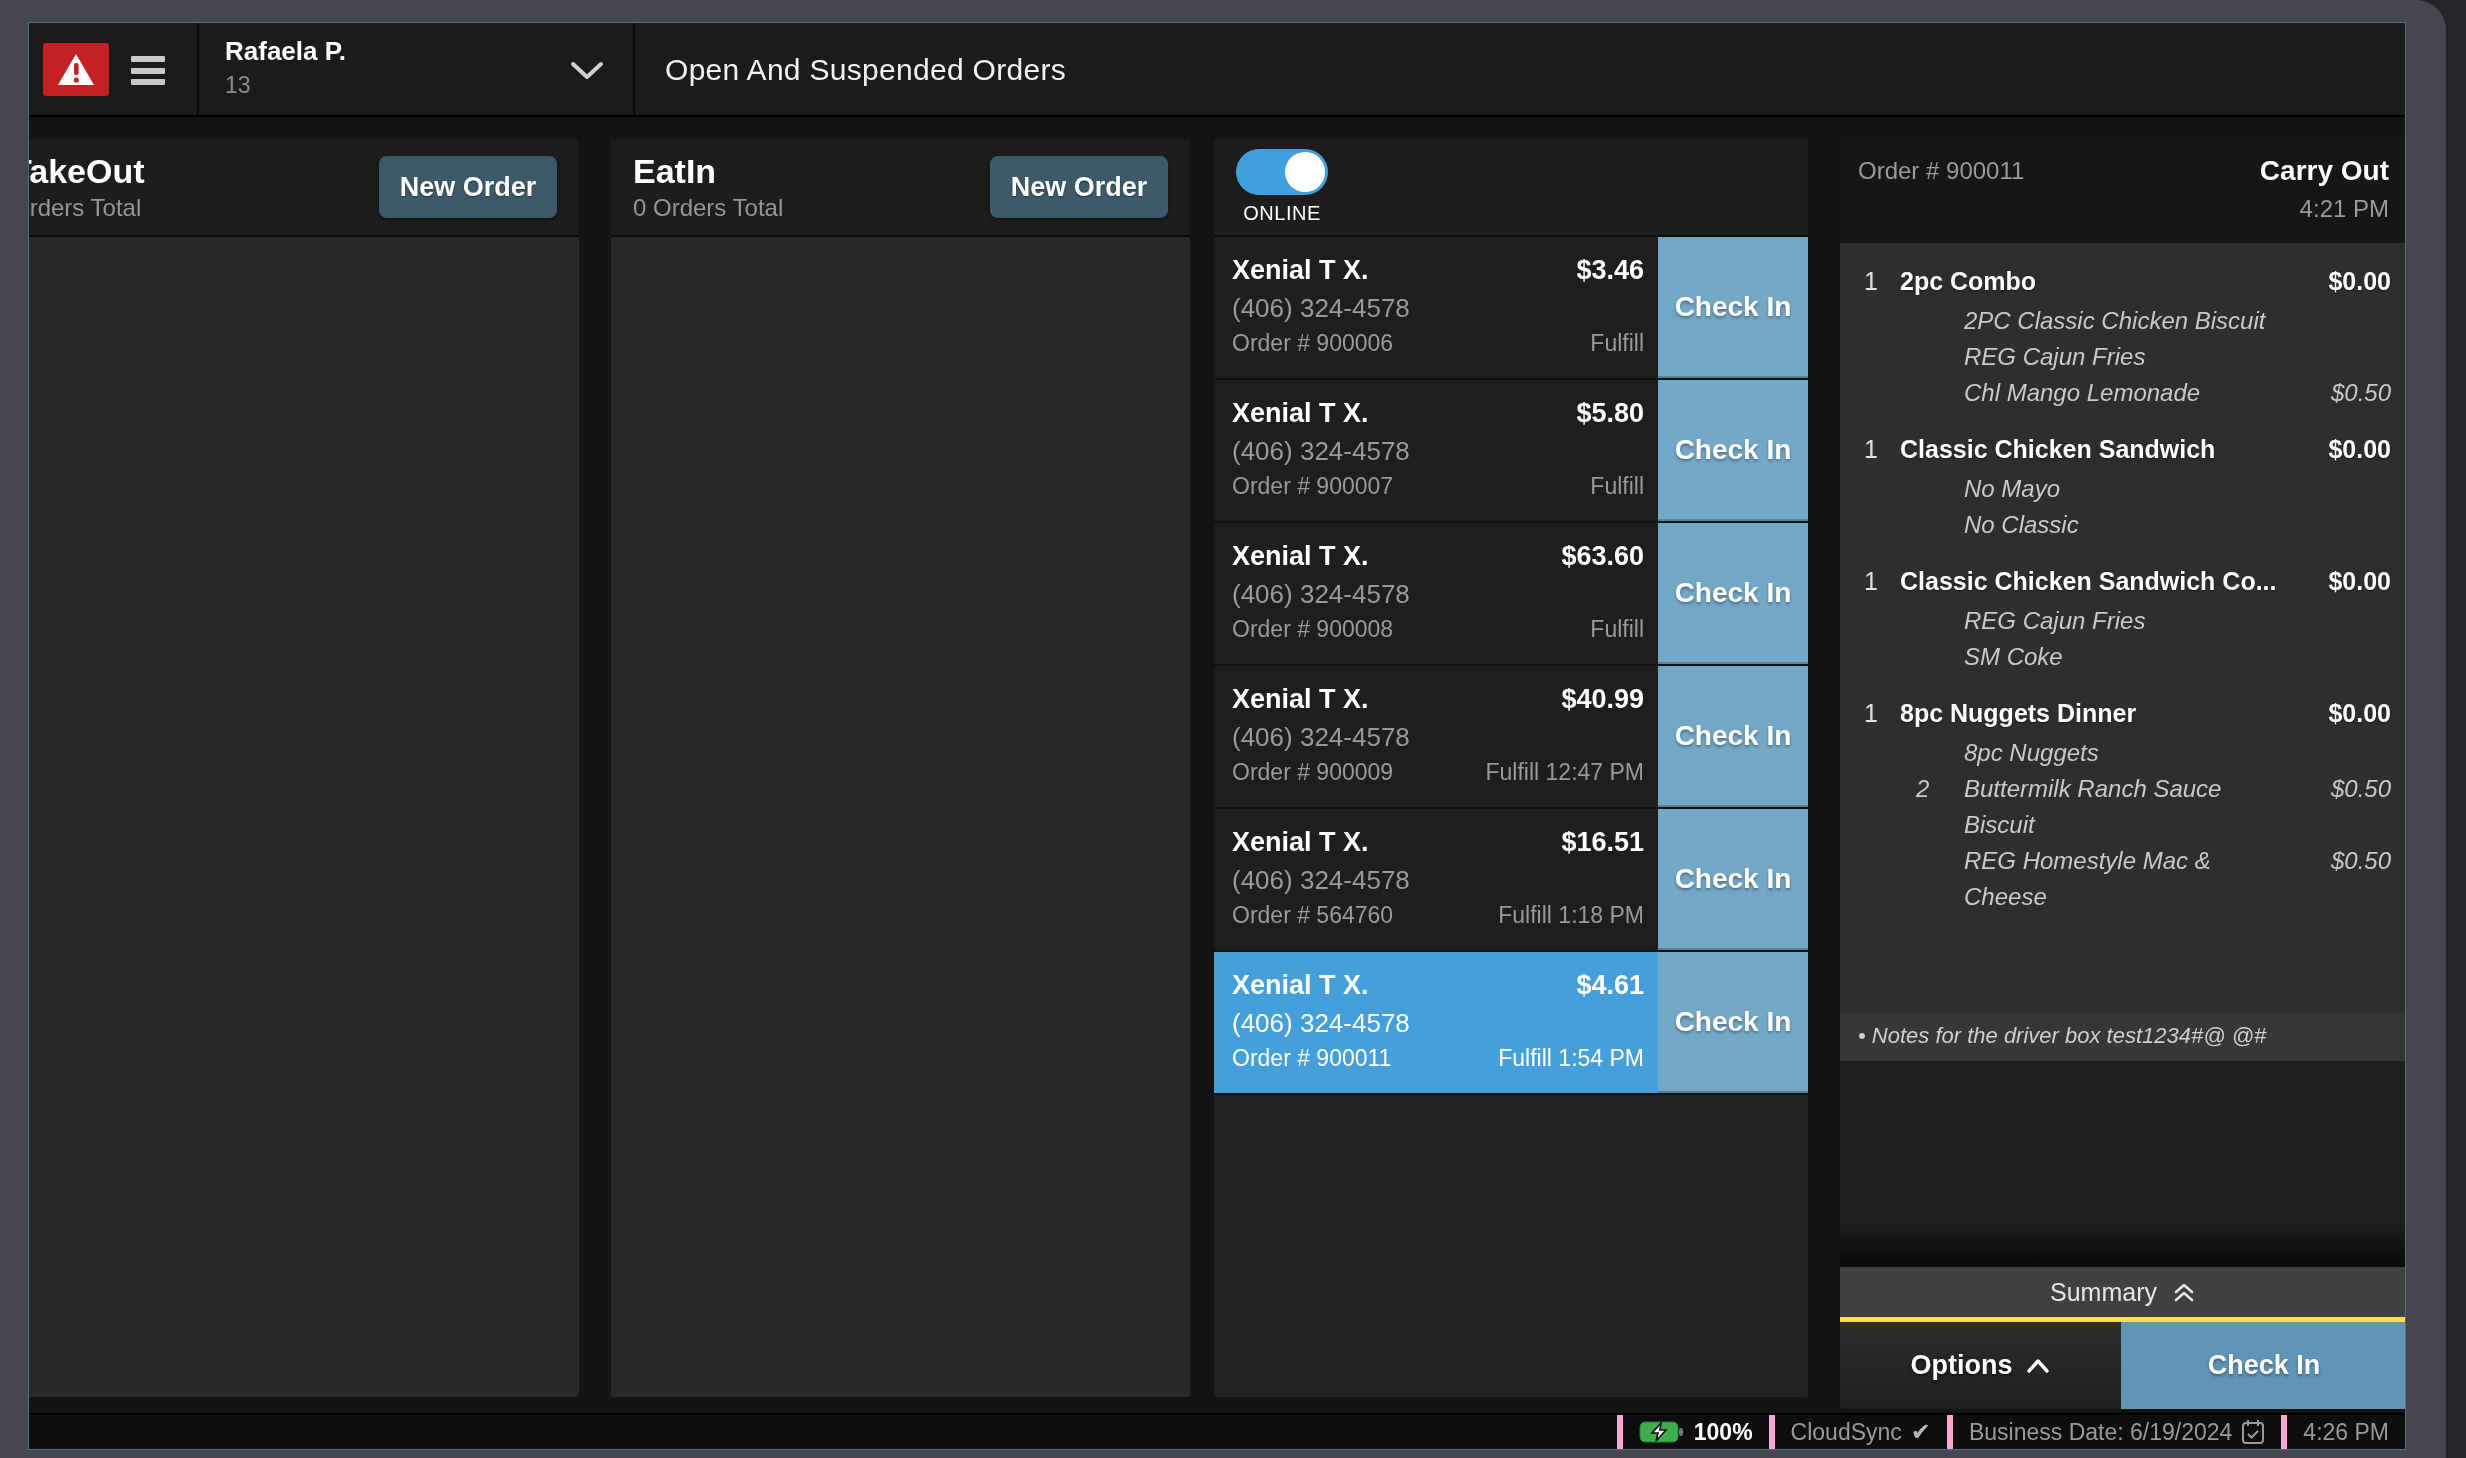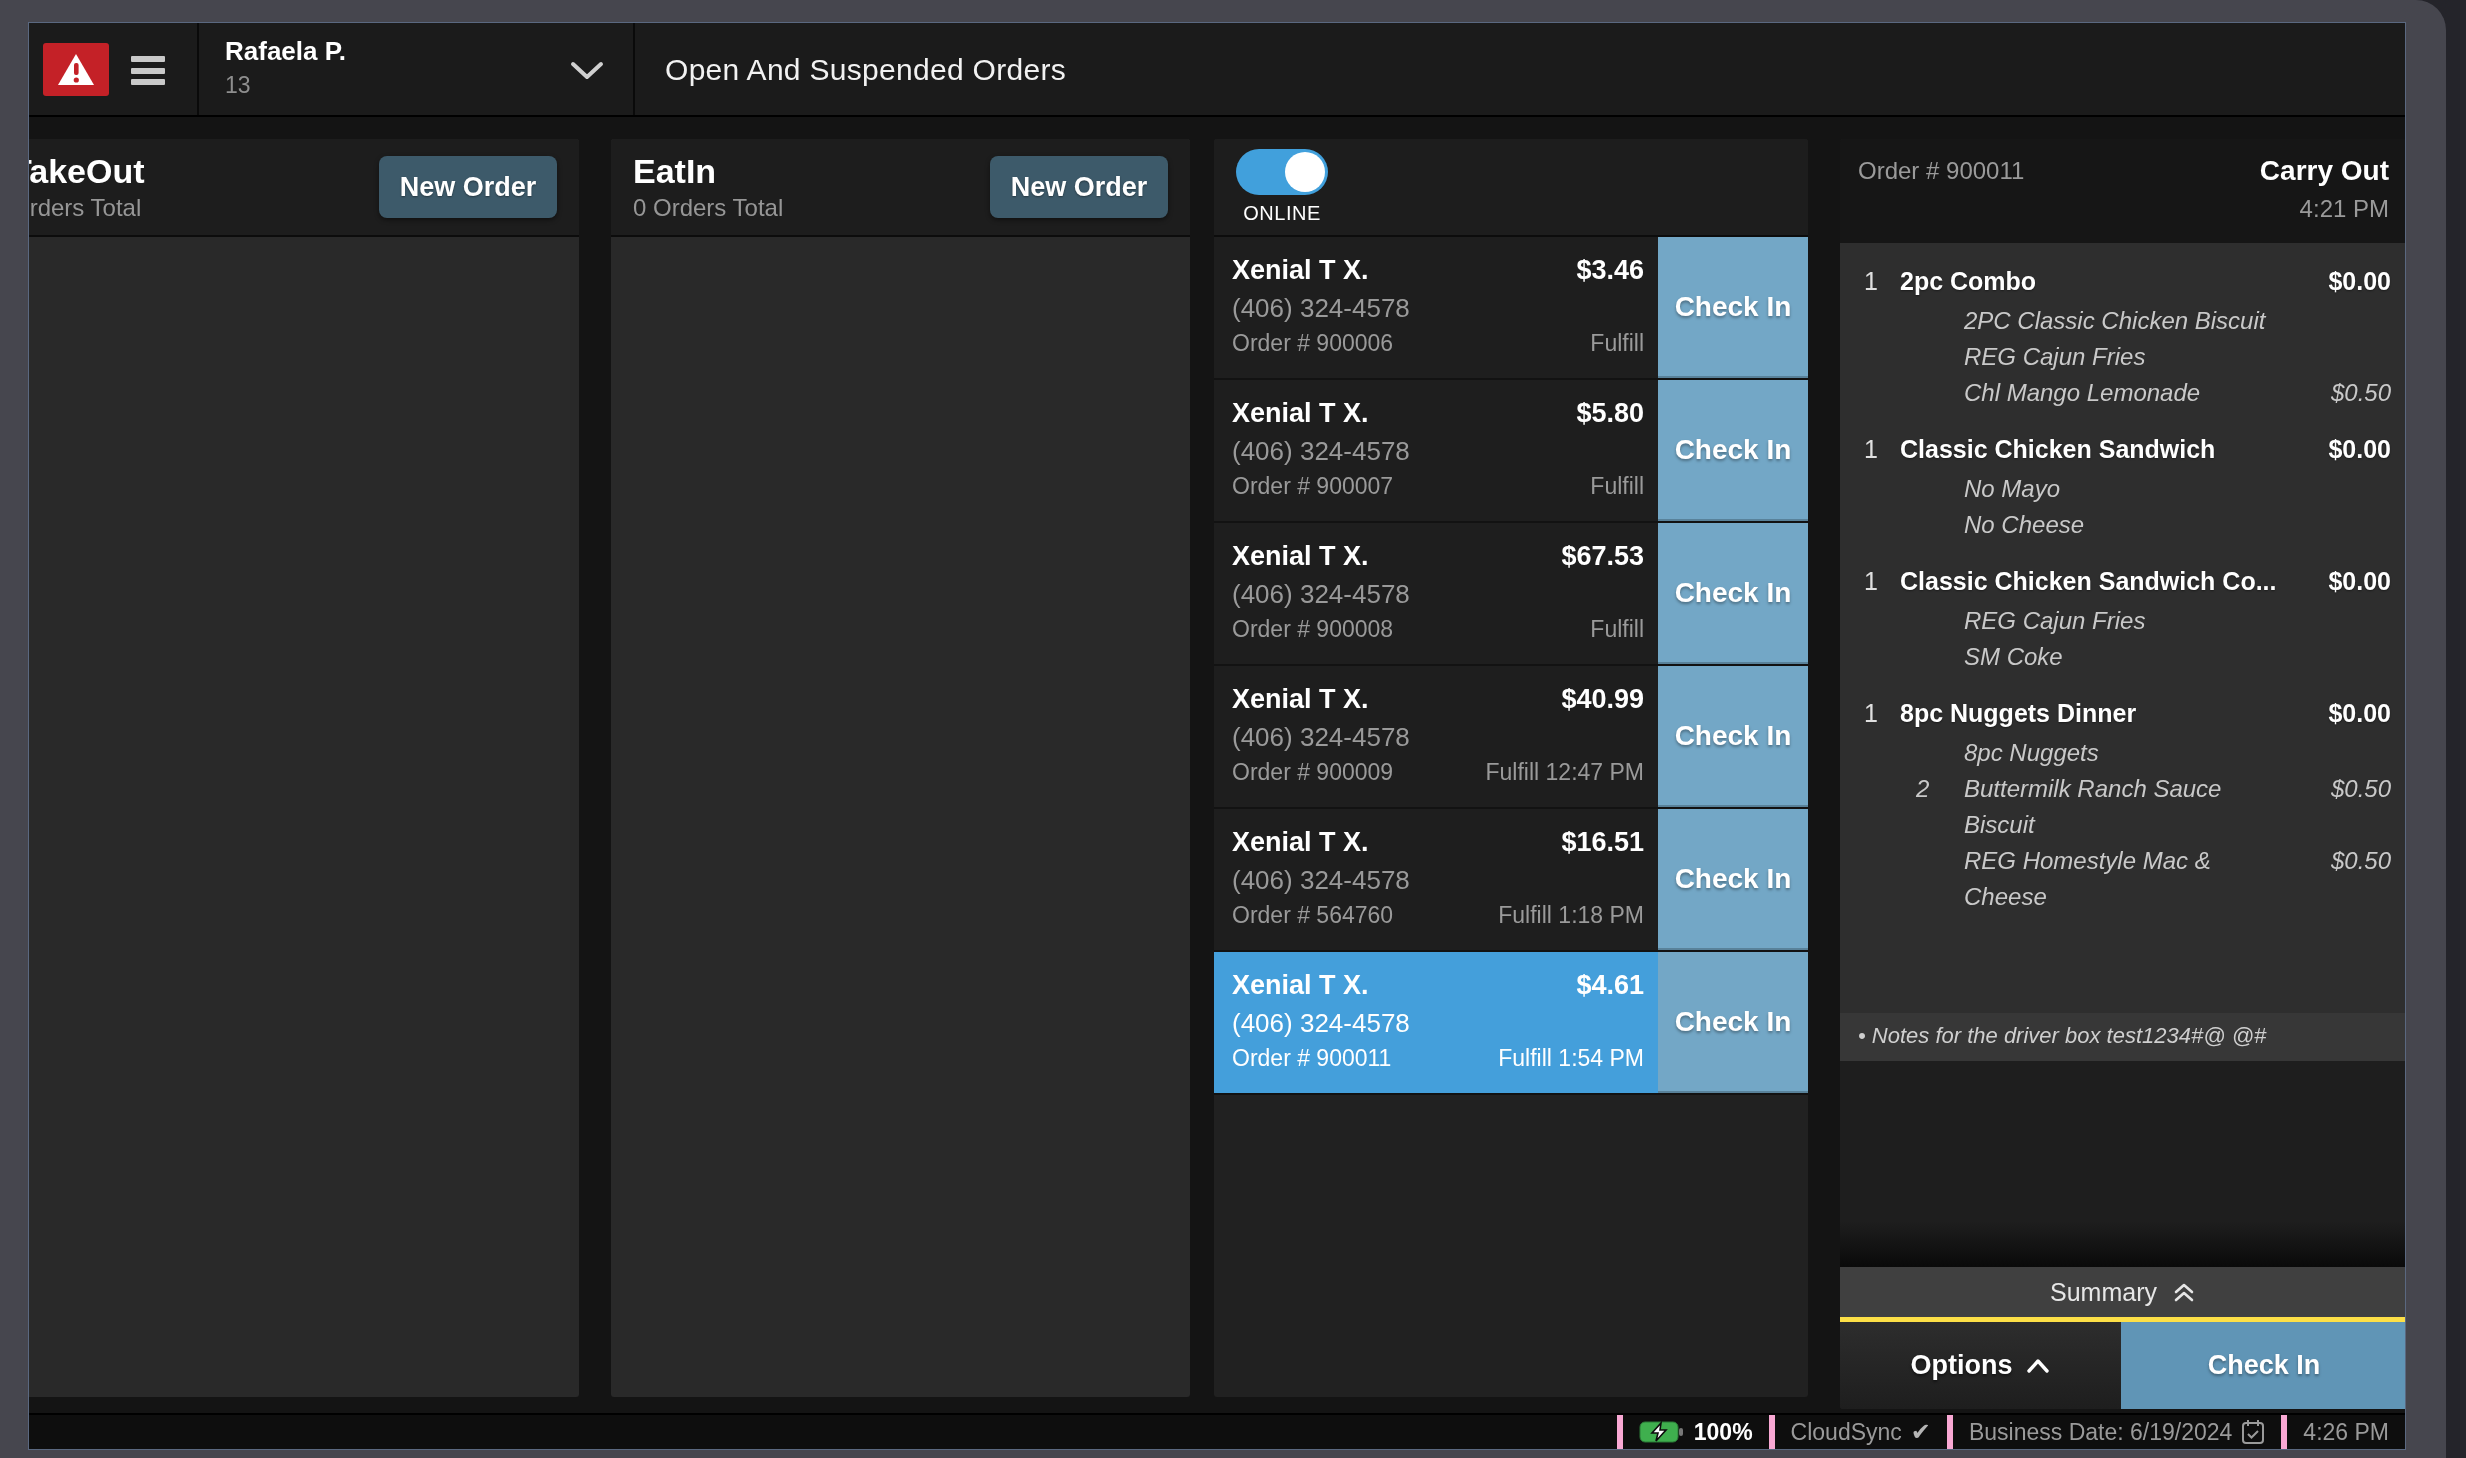--- a/index.html
+++ b/index.html
@@ -190,21 +190,21 @@
         <span class="o-num">Order # 900007</span>
         <span class="o-fulfill">Fulfill</span>
       </div>
     </div>
     <div class="o-checkin">Check In</div>
   </div>
         <div class="order-row">
     <div class="order-info">
       <div class="line1">
         <span class="o-name">Xenial T X.</span>
-        <span class="o-price">$67.53</span>
+        <span class="o-price">$63.60</span>
       </div>
       <div class="line2"><span class="o-phone">(406) 324-4578</span></div>
       <div class="line3">
         <span class="o-num">Order # 900008</span>
         <span class="o-fulfill">Fulfill</span>
       </div>
     </div>
     <div class="o-checkin">Check In</div>
   </div>
         <div class="order-row">
@@ -293,21 +293,21 @@
       <span class="r-price">$0.00</span>
     </div>
     <div class="r-mods">
               <div class="r-mod">
     <span class="m-qty"></span>
     <span class="m-name">No Mayo</span>
     <span class="m-price"></span>
   </div>
               <div class="r-mod">
     <span class="m-qty"></span>
-    <span class="m-name">No Cheese</span>
+    <span class="m-name">No Classic</span>
     <span class="m-price"></span>
   </div>
             </div>
   </div>
           <div class="r-item">
     <div class="r-main">
       <span class="r-qty">1</span>
       <span class="r-name">Classic Chicken Sandwich Co...</span>
       <span class="r-price">$0.00</span>
     </div>

